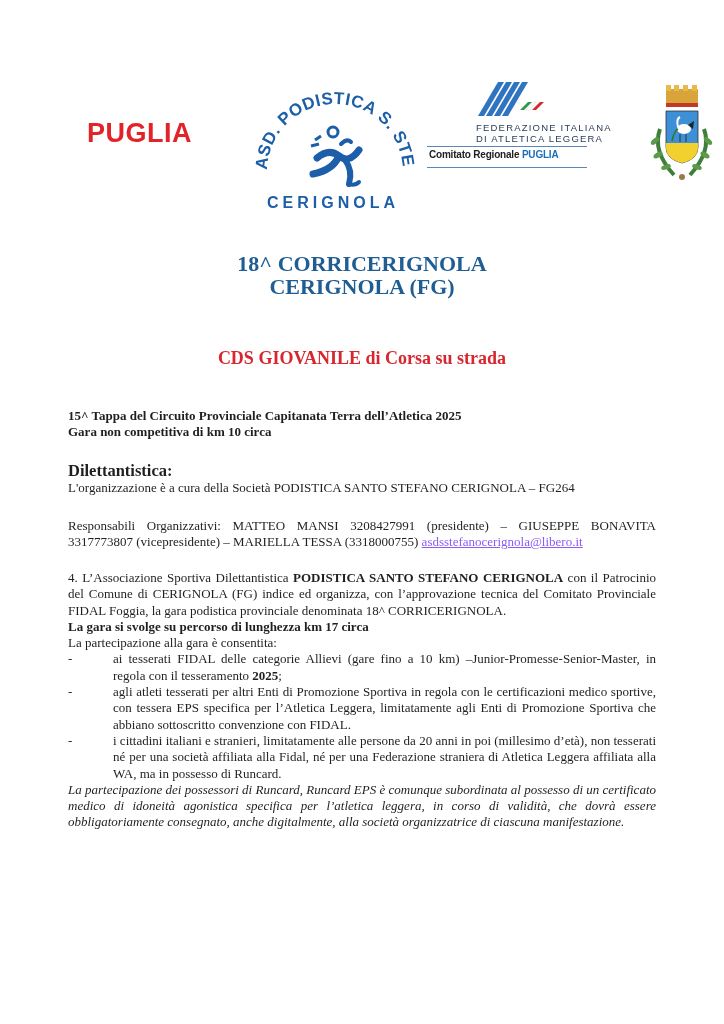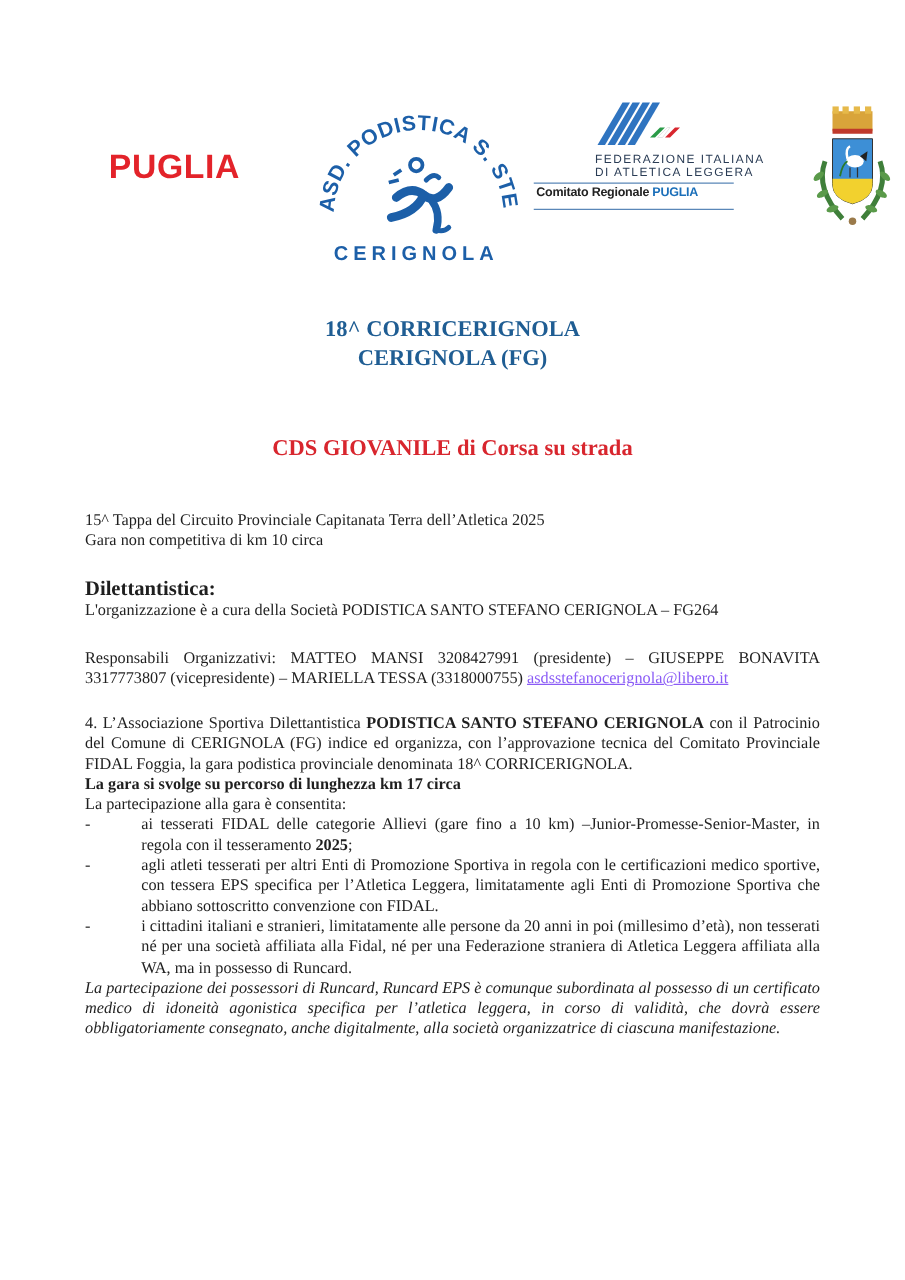--- a/index.html
+++ b/index.html
@@ -13,21 +13,21 @@
 
   .logo-podistica { position: absolute; left: 245px; top: 0px; width: 175px; height: 138px; }
   .logo-fidal { position: absolute; left: 425px; top: 0px; width: 170px; height: 100px; }
   .fidal-text { position: absolute; left: 3px; top: 42px; width: 165px; font-family: "Liberation Sans", sans-serif; color: #2a3c55; font-size: 9.5px; letter-spacing: 1.2px; line-height: 11px; margin-left: 48px; }
   .fidal-line { position: absolute; left: 2px; height: 1px; width: 160px; background: #5a87b8; }
   .fidal-comitato { position: absolute; left: 4px; top: 69px; font-family: "Liberation Sans", sans-serif; font-weight: bold; font-size: 10px; color: #222; letter-spacing: -0.2px; }
   .fidal-comitato .puglia { color: #1b6fb9; }
 
   .logo-comune { position: absolute; left: 644px; top: 5px; width: 75px; height: 100px; }
 
-  .headline { position: absolute; top: 252px; left: 0; width: 724px; text-align: center; color: #1f5d93; font-weight: bold; font-size: 18px; line-height: 23px; }
+  .headline { position: absolute; top: 252px; left: 0; width: 724px; text-align: center; color: #1f5d93; font-weight: bold; font-size: 22px; line-height: 23px; }
   .subhead { position: absolute; top: 347px; left: 0; width: 724px; text-align: center; color: #d8262e; font-weight: bold; font-size: 18px; line-height: 22px; }
 
   .body-text { position: absolute; left: 68px; width: 588px; font-size: 13px; line-height: 16.3px; color: #1f1f1f; }
   .justify { text-align: justify; text-align-last: left; }
   .section-title { font-weight: bold; font-size: 16.5px; line-height: 19px; }
   .bold { font-weight: bold; }
   .italic { font-style: italic; }
   .link { color: #8b5cf6; text-decoration: underline; }
 
   .bullet { position: relative; padding-left: 45px; }
@@ -124,21 +124,21 @@
   </div>
 </div>
 
 <div class="headline">
   <div>18^ CORRICERIGNOLA</div>
   <div>CERIGNOLA (FG)</div>
 </div>
 
 <div class="subhead">CDS GIOVANILE di Corsa su strada</div>
 
-<div class="body-text" style="top:408px;">
+<div class="body-text" style="top:408px;font-weight:bold;">
   <div>15^ Tappa del Circuito Provinciale Capitanata Terra dell’Atletica 2025</div>
   <div>Gara non competitiva di km 10 circa</div>
 </div>
 
 <div class="body-text" style="top:461px;">
   <div class="section-title">Dilettantistica:</div>
   <div>L'organizzazione è a cura della Società PODISTICA  SANTO STEFANO CERIGNOLA – FG264</div>
 </div>
 
 <div class="body-text justify" style="top:518px;">

